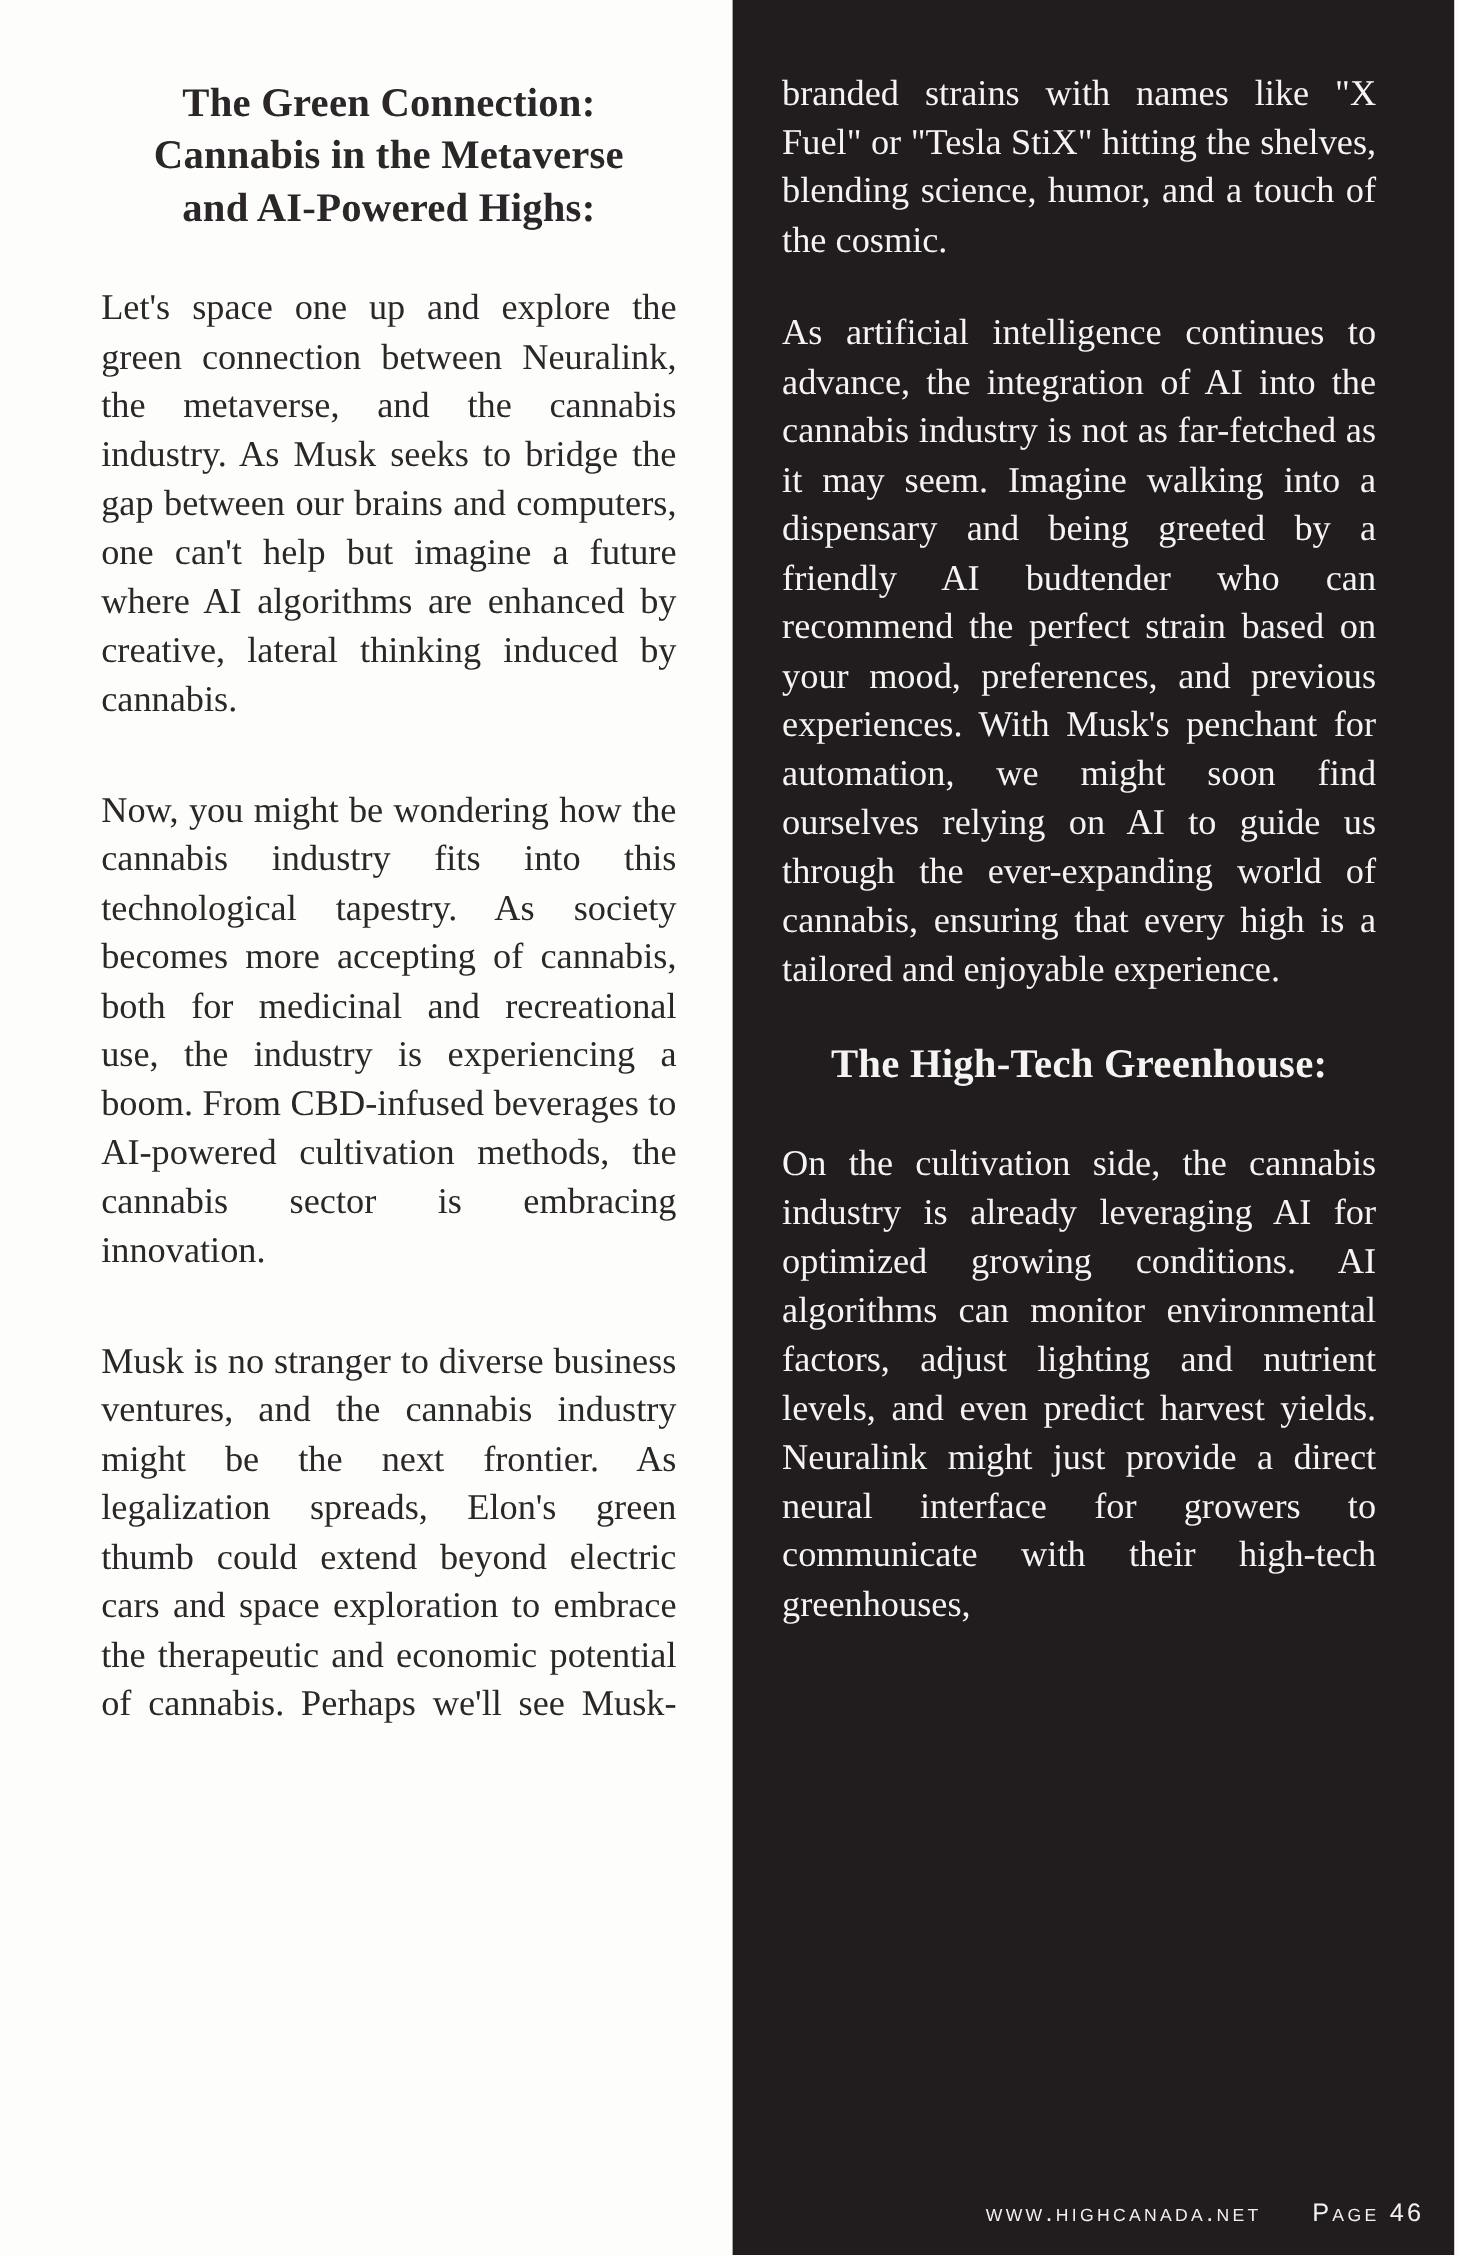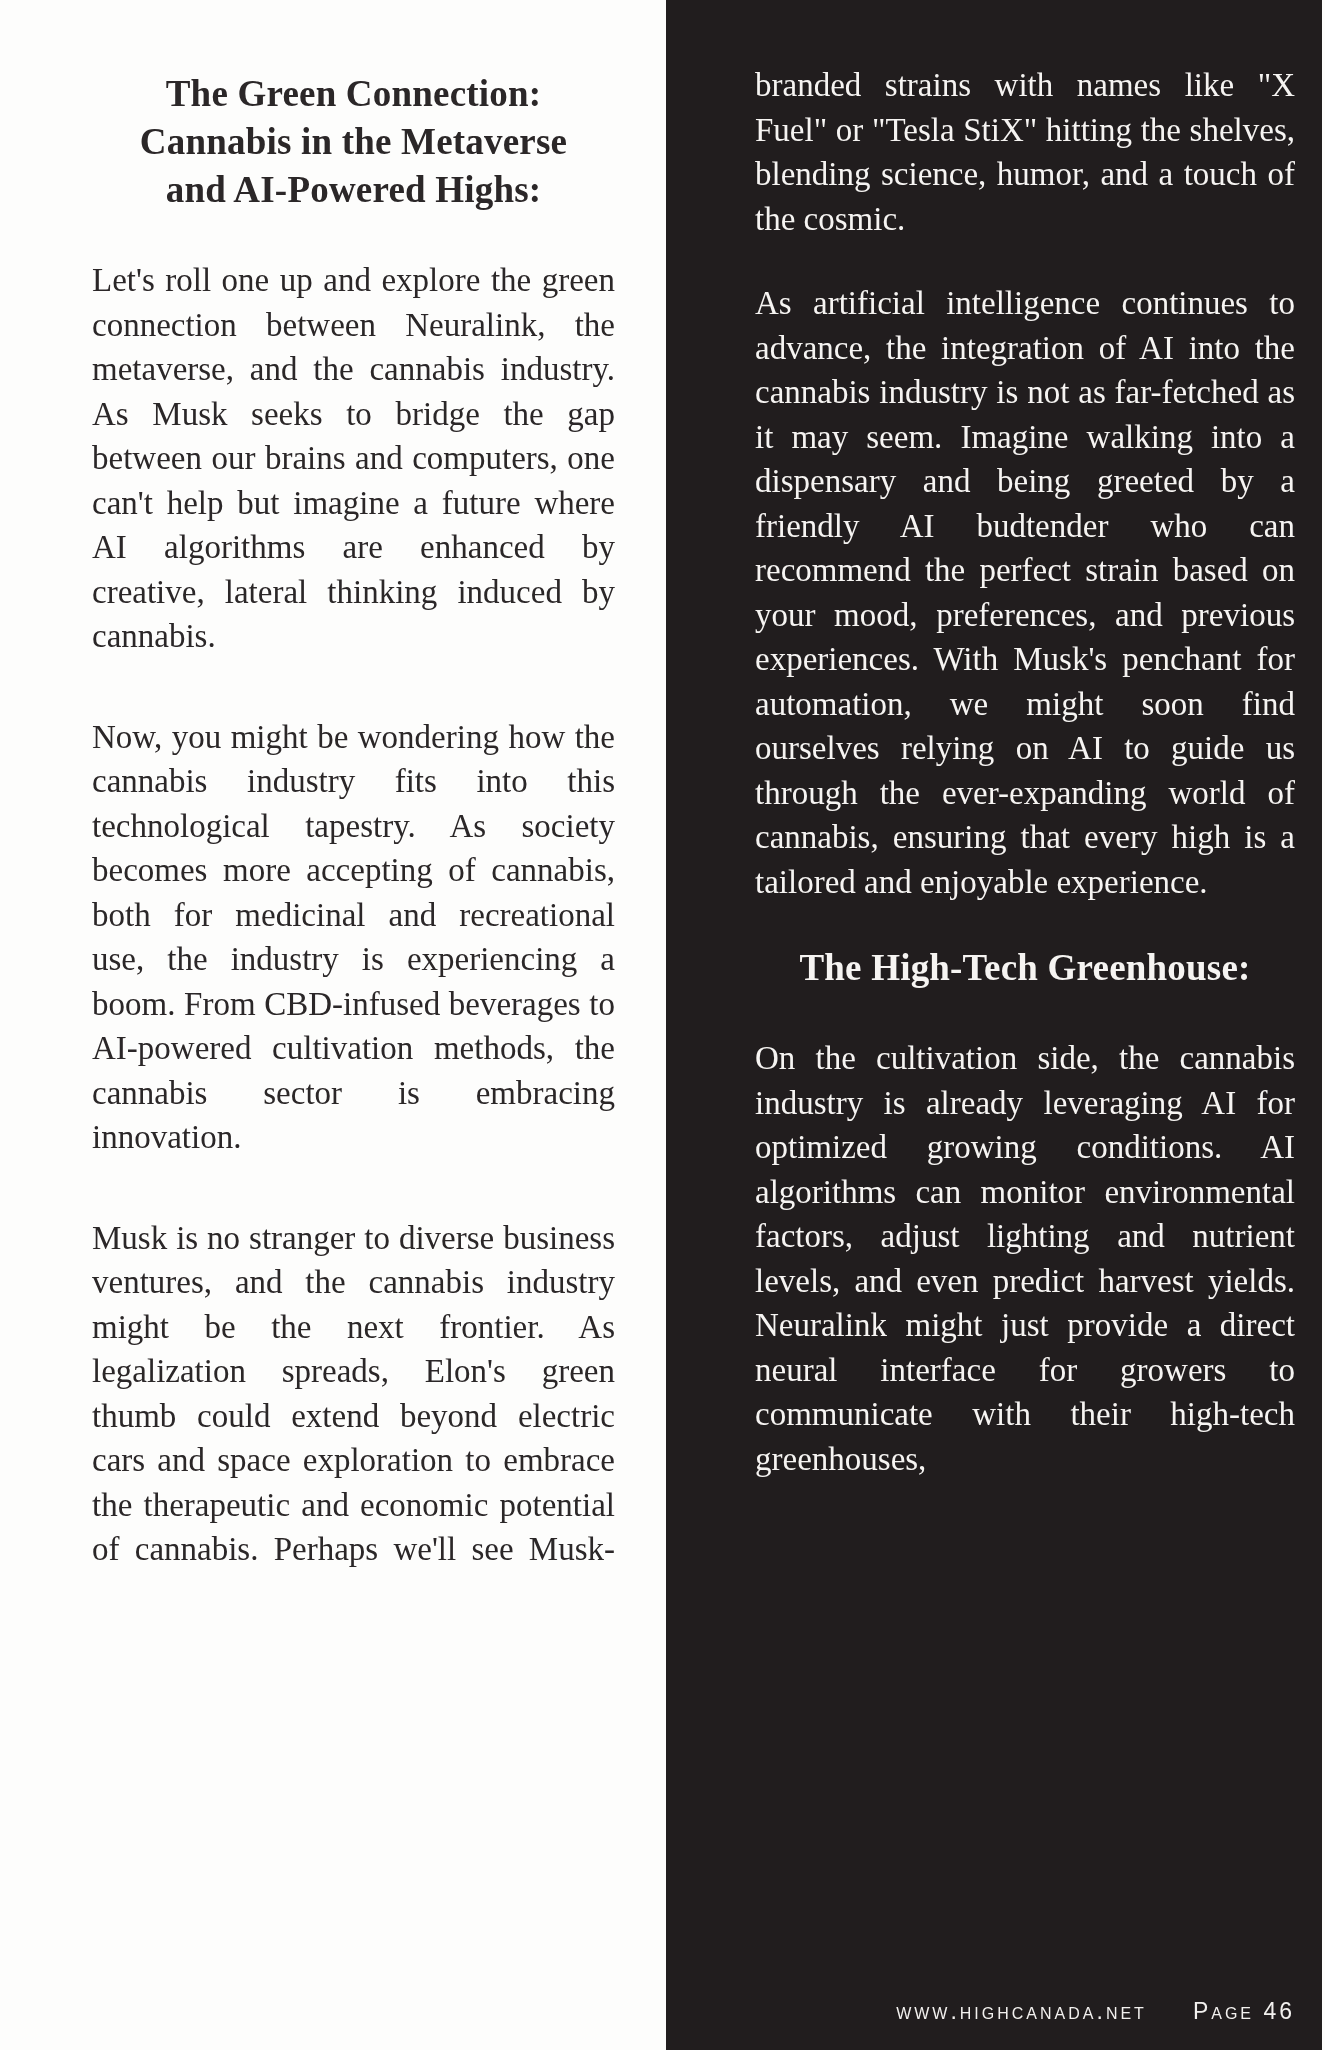--- a/index.html
+++ b/index.html
@@ -23,21 +23,20 @@
   .col {
     position: absolute;
   }
   .col-left {
     left: 92px; top: 70px; width: 523px;
     color: #2b2728;
   }
   .col-right {
     left: 711px; top: 63px; width: 540px;
     color: #f6f4f2;
-    margin-left: 44px;
   }
   .heading {
     font-size: 37px;
     line-height: 48px;
     font-weight: bold;
     text-align: center;
     white-space: pre-line;
     margin: 0 0 44px 0;
     letter-spacing: 0.2px;
   }
@@ -67,21 +66,21 @@
 <body>
 
 <div class="page">
 
   <div class="panel-right"></div>
 
   <div class="col col-left">
     <div class="heading">The Green Connection:
 Cannabis in the Metaverse
 and AI-Powered Highs:</div>
-    <div class="para">Let's roll one up and explore the green connection between Neuralink, the metaverse, and the cannabis industry. As Musk seeks to bridge the gap between our brains and computers, one can't help but imagine a future where AI algorithms are enhanced by creative, lateral thinking induced by cannabis.</div>
+    <div class="para">Let's space one up and explore the green connection between Neuralink, the metaverse, and the cannabis industry. As Musk seeks to bridge the gap between our brains and computers, one can't help but imagine a future where AI algorithms are enhanced by creative, lateral thinking induced by cannabis.</div>
     <div class="para">Now, you might be wondering how the cannabis industry fits into this technological tapestry. As society becomes more accepting of cannabis, both for medicinal and recreational use, the industry is experiencing a boom. From CBD-infused beverages to AI-powered cultivation methods, the cannabis sector is embracing innovation.</div>
     <div class="para justify-last">Musk is no stranger to diverse business ventures, and the cannabis industry might be the next frontier. As legalization spreads, Elon's green thumb could extend beyond electric cars and space exploration to embrace the therapeutic and economic potential of cannabis. Perhaps we'll see Musk-</div>
   </div>
 
   <div class="col col-right">
     <div class="para tight">branded strains with names like "X Fuel" or "Tesla StiX" hitting the shelves, blending science, humor, and a touch of the cosmic.</div>
     <div class="para tight">As artificial intelligence continues to advance, the integration of AI into the cannabis industry is not as far-fetched as it may seem. Imagine walking into a dispensary and being greeted by a friendly AI budtender who can recommend the perfect strain based on your mood, preferences, and previous experiences. With Musk's penchant for automation, we might soon find ourselves relying on AI to guide us through the ever-expanding world of cannabis, ensuring that every high is a tailored and enjoyable experience.</div>
     <div class="heading">The High-Tech Greenhouse:</div>
     <div class="para justify-last">On the cultivation side, the cannabis industry is already leveraging AI for optimized growing conditions. AI algorithms can monitor environmental factors, adjust lighting and nutrient levels, and even predict harvest yields. Neuralink might just provide a direct neural interface for growers to communicate with their high-tech greenhouses,</div>
   </div>

